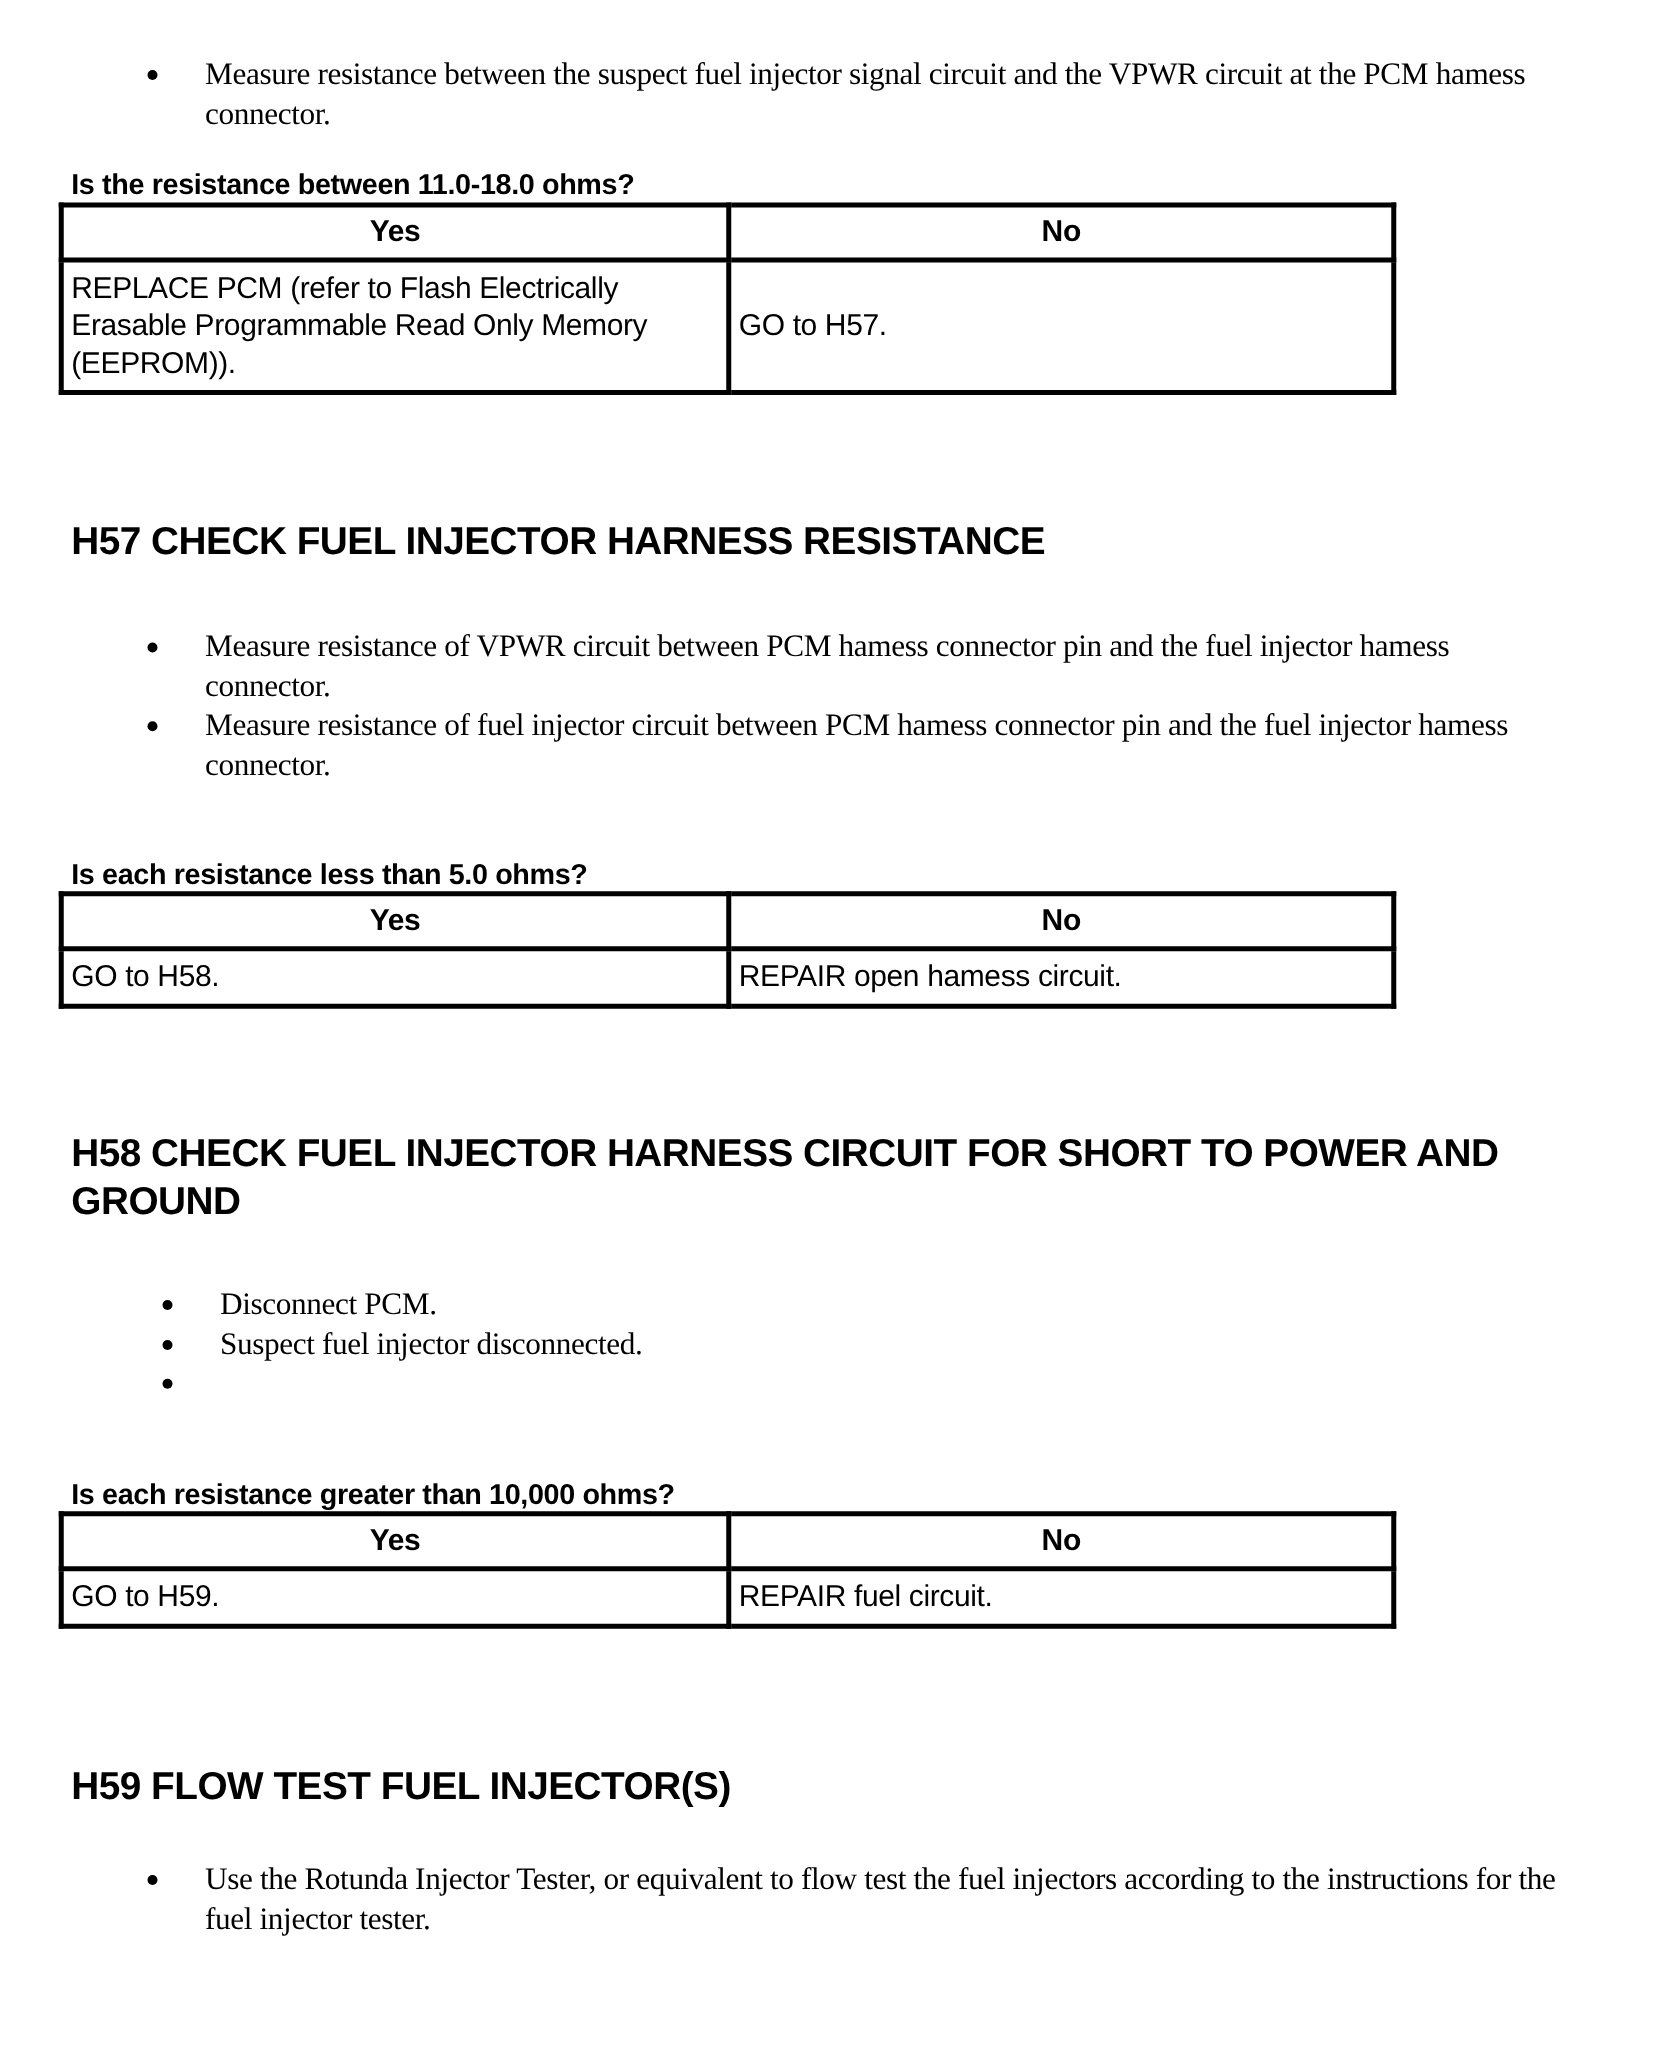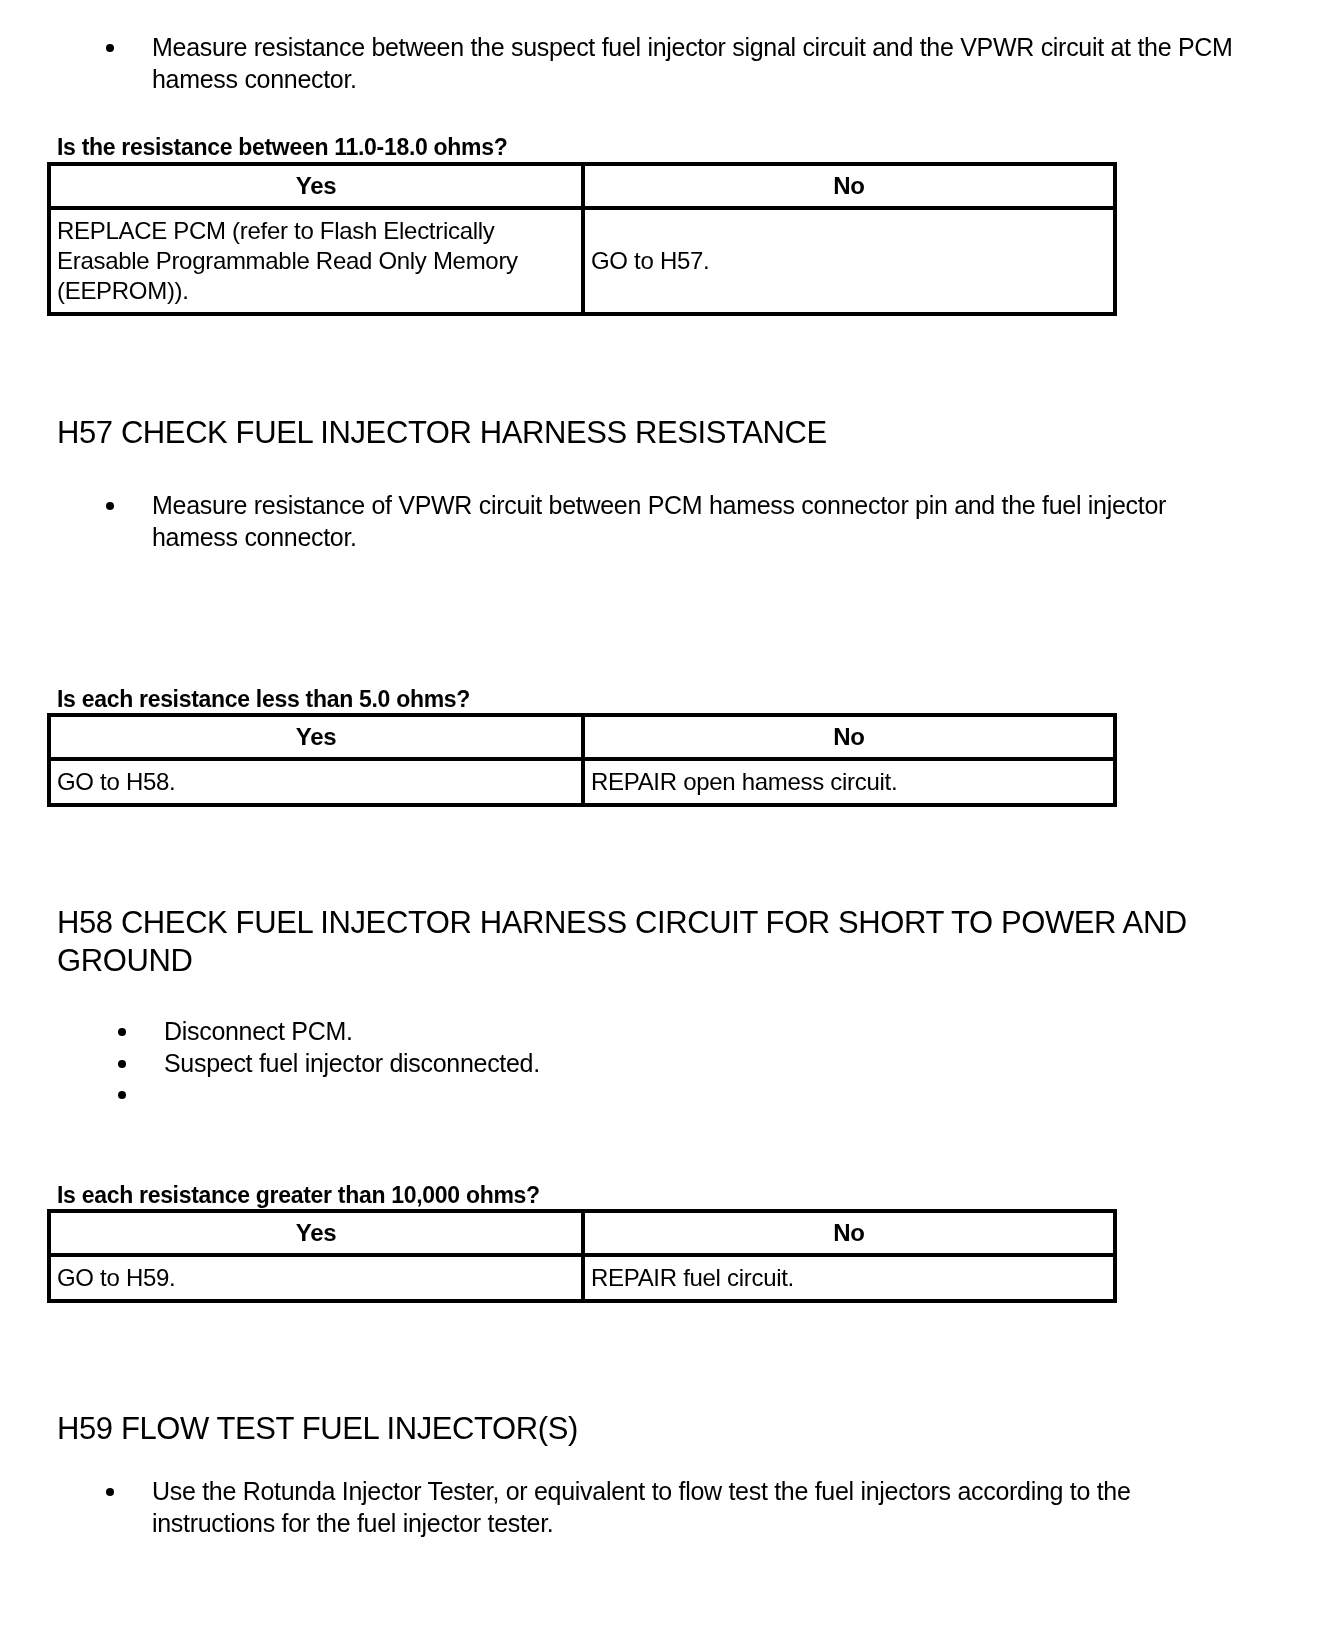--- a/index.html
+++ b/index.html
@@ -1,31 +1,31 @@
 <!DOCTYPE html>
 <html><head>
   <meta charset="utf-8">
   <style>
     html, body { margin: 0; padding: 0; background: #ffffff; }
     body {
       width: 1344px; height: 1642px; position: relative; overflow: hidden;
       font-family: "Liberation Sans", sans-serif; color: #000;
     }
-    .bullets { position: absolute; left: 0; margin: 0; padding: 0; list-style: none; }
+    .bullets { position: absolute; left: 0; margin: 12px; padding: 0; list-style: none; font-family: Liberation Serif, serif; }
     .bullets li {
       position: relative; padding-left: 152px; width: 1100px;
       font-size: 25px; line-height: 31.5px; letter-spacing: -0.3px;
     }
     .bullets li .dot {
       position: absolute; left: 106px; top: 12px; width: 8px; height: 8px;
       background: #000; border-radius: 50%;
     }
     .heading {
       position: absolute; left: 57px; width: 1230px;
-      font-weight: normal; font-size: 31px; line-height: 38px; letter-spacing: -0.4px; margin: 0;
+      font-weight: bold; font-size: 31px; line-height: 38px; letter-spacing: -0.4px; margin: 0;
     }
     .question {
       position: absolute; left: 57px;
       font-weight: bold; font-size: 23px; line-height: 26px; letter-spacing: -0.3px; margin: 0;
     }
     table.yn {
       position: absolute; left: 47px; width: 1070px;
       border-collapse: collapse; table-layout: fixed; padding-left: 23px;
     }
     table.yn th, table.yn td {
@@ -55,20 +55,21 @@
   <tr>
     <td style="height:98px;">REPLACE PCM (refer to Flash Electrically Erasable Programmable Read Only Memory (EEPROM)).</td>
     <td>GO to H57.</td>
   </tr>
 </tbody>
   </table>
 
 <h2 class="heading" style="top:414px;">H57 CHECK FUEL INJECTOR HARNESS RESISTANCE</h2>
 <ul class="bullets" style="top:490px;">
   <li><span class="dot"></span><span>Measure resistance of VPWR circuit between PCM hamess connector pin and the fuel injector hamess connector.</span></li>
+  <li><span class="dot"></span><span>Measure resistance of fuel injector circuit between PCM hamess connector pin and the fuel injector hamess connector.</span></li>
 </ul>
 <p class="question" style="top:686px;">Is each resistance less than 5.0 ohms?</p>
 <table class="yn" style="top:713px;">
   <colgroup>
       <col class="c1">
       <col>
     </colgroup>
   <tbody>
       <tr>
     <th>Yes</th>

